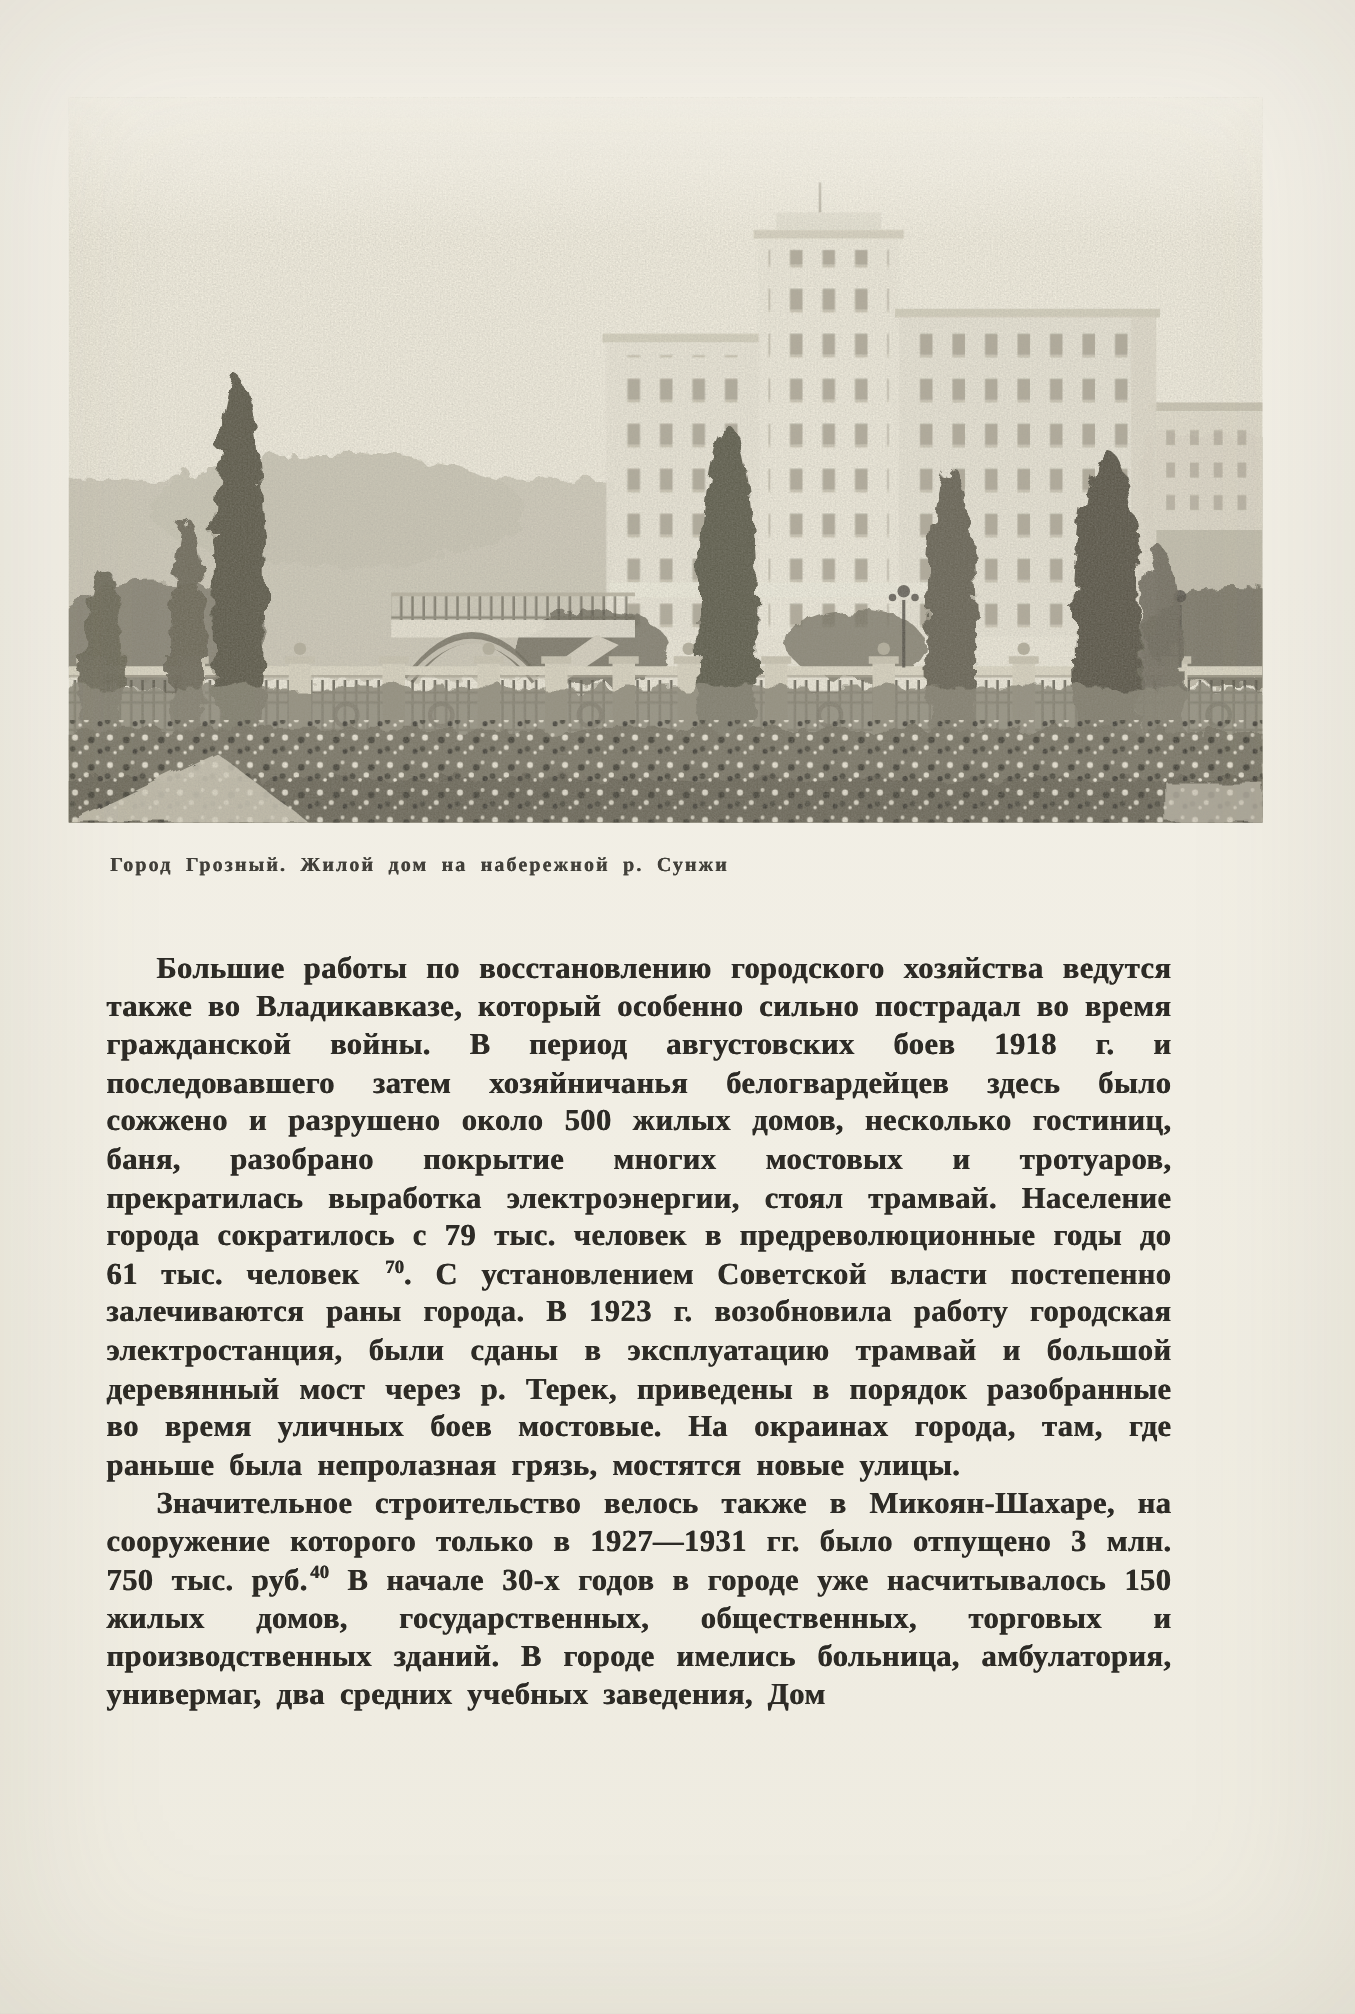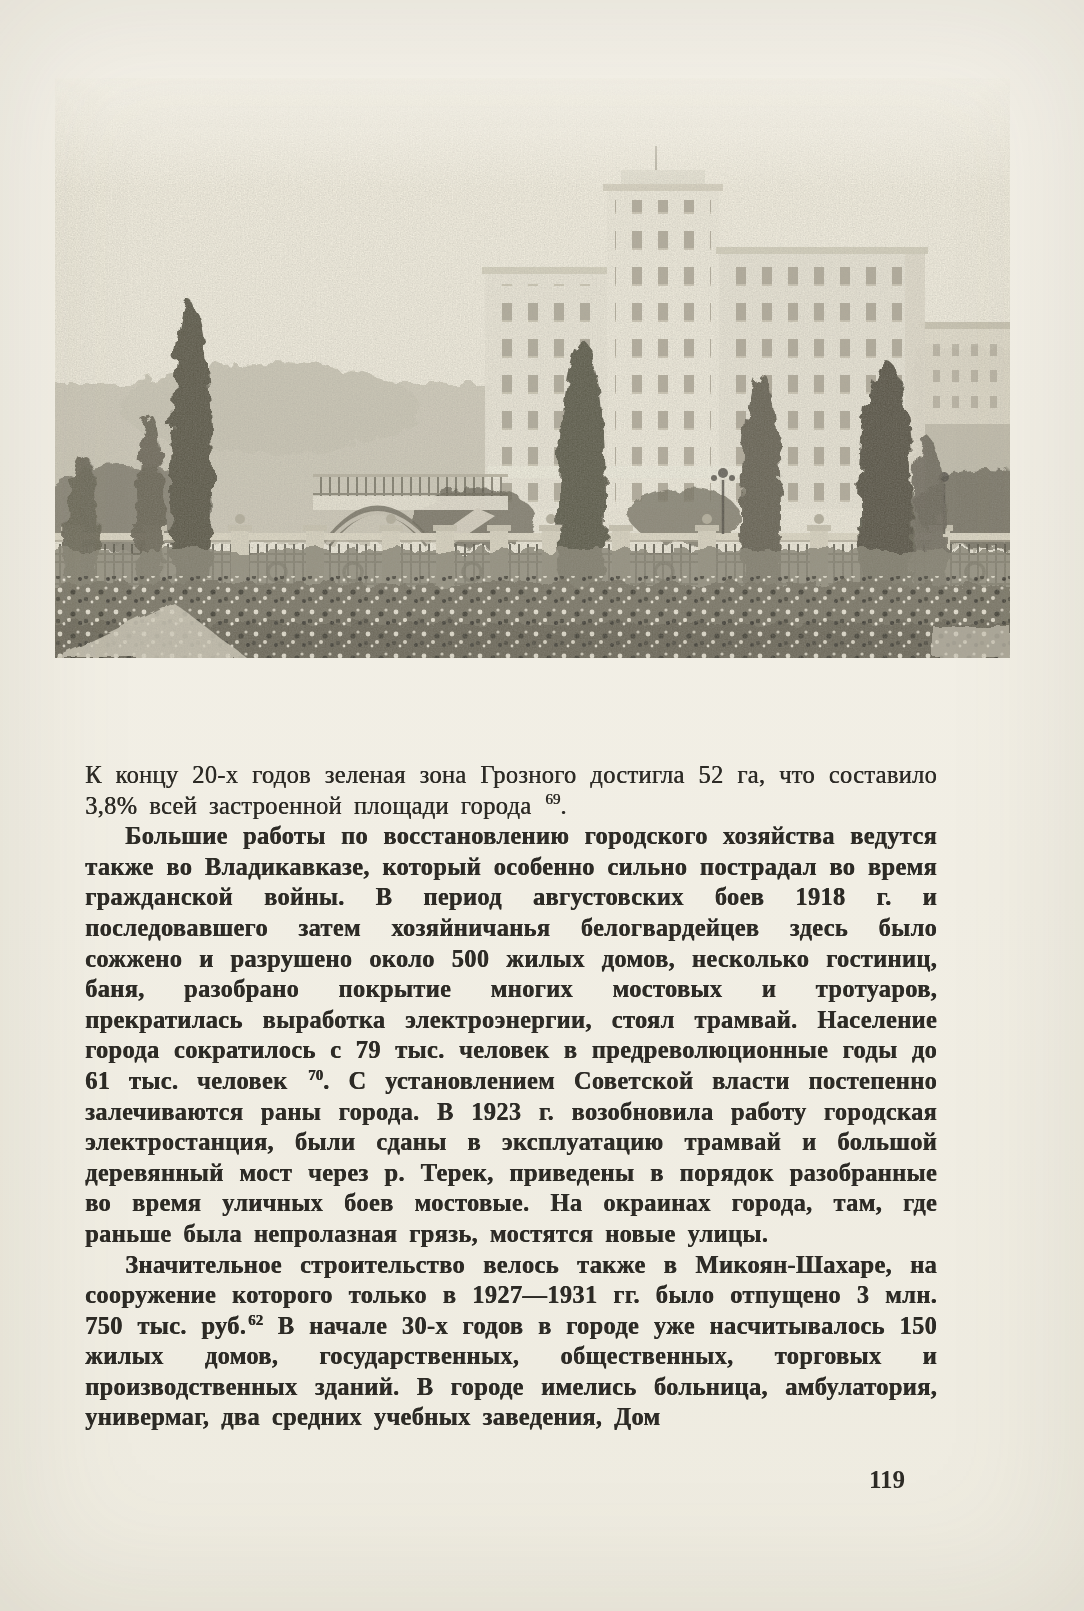--- a/index.html
+++ b/index.html
@@ -257,24 +257,21 @@
         <rect x="0" y="540" width="955" height="40" fill="url(#flow)" opacity="0.9"></rect>
         <path d="M0,580 L118,524 L192,580 Z" fill="#d6d1c0" opacity="0.8" filter="url(#rough)"></path>
         <rect x="878" y="548" width="77" height="32" fill="#cfcaba" opacity="0.65" filter="url(#rough)"></rect>
       </g>
 
       <rect x="0" y="0" width="955" height="580" filter="url(#grain)" opacity="0.45"></rect>
       <rect x="0" y="0" width="955" height="110" fill="url(#fadeTop)"></rect>
     </svg>
   </figure>
 
+  <div class="caption">Город Грозный. Жилой дом на набережной р. Сунжи</div>
 
   <div class="body-text">
-      <p class="para">К концу 20-х годов зеленая зона Грозного достигла 52 га, что составило 3,8% всей застроенной площади города <sup>69</sup>.</p>
       <p class="para indent">Большие работы по восстановлению городского хозяйства ведутся также во Владикавказе, который особенно сильно пострадал во время гражданской войны. В период августовских боев 1918 г. и последовавшего затем хозяйничанья белогвардейцев здесь было сожжено и разрушено около 500 жилых домов, несколько гостиниц, баня, разобрано покрытие многих мостовых и тротуаров, прекратилась выработка электроэнергии, стоял трамвай. Население города сократилось с 79 тыс. человек в предреволюционные годы до 61 тыс. человек <sup>70</sup>. С установлением Советской власти постепенно залечиваются раны города. В 1923 г. возобновила работу городская электростанция, были сданы в эксплуатацию трамвай и большой деревянный мост через р. Терек, приведены в порядок разобранные во время уличных боев мостовые. На окраинах города, там, где раньше была непролазная грязь, мостятся новые улицы.</p>
-      <p class="para indent">Значительное строительство велось также в Микоян-Шахаре, на сооружение которого только в 1927—1931 гг. было отпущено 3 млн. 750 тыс. руб.<sup>62</sup> В начале 30-х годов в городе уже насчитывалось 150 жилых домов, государственных, общественных, торговых и производственных зданий. В городе имелись больница, амбулатория, универмаг, два средних учебных заведения, Дом</p>
+      <p class="para indent">Значительное строительство велось также в Микоян-Шахаре, на сооружение которого только в 1927—1931 гг. было отпущено 3 млн. 750 тыс. руб.<sup>40</sup> В начале 30-х годов в городе уже насчитывалось 150 жилых домов, государственных, общественных, торговых и производственных зданий. В городе имелись больница, амбулатория, универмаг, два средних учебных заведения, Дом</p>
     </div>
 
-  <div class="page-number">
-    <span>119</span>
-  </div>
 
 </div>
 
 </body></html>

